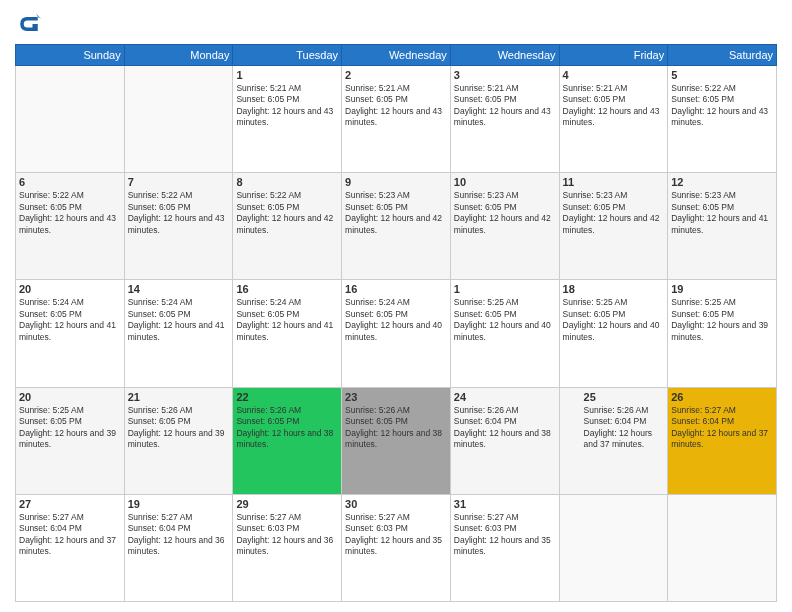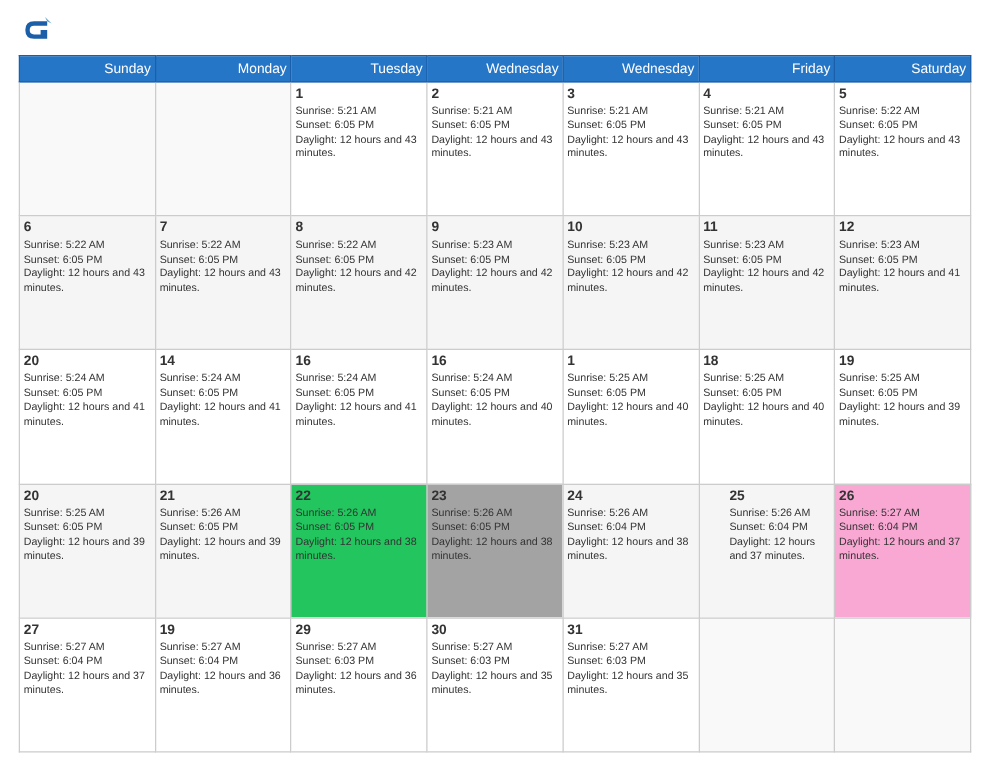--- a/index.html
+++ b/index.html
@@ -276,21 +276,21 @@
             <div class="day-info" style="white-space: pre-line;">Sunrise: 5:26 AM
 Sunset: 6:04 PM
 Daylight: 12 hours and 38 minutes.</div>
           </td>
           <td style="background: rgb(245, 245, 245); padding-left: 24px;">
             <div class="day-num">25</div>
             <div class="day-info" style="white-space: pre-line;">Sunrise: 5:26 AM
 Sunset: 6:04 PM
 Daylight: 12 hours and 37 minutes.</div>
           </td>
-          <td style="background: #f9a8d4;">
+          <td style="background: #eab308;">
             <div class="day-num">26</div>
             <div class="day-info" style="white-space: pre-line;">Sunrise: 5:27 AM
 Sunset: 6:04 PM
 Daylight: 12 hours and 37 minutes.</div>
           </td>
         </tr>
         <tr>
           <td>
             <div class="day-num">27</div>
             <div class="day-info" style="white-space: pre-line;">Sunrise: 5:27 AM

